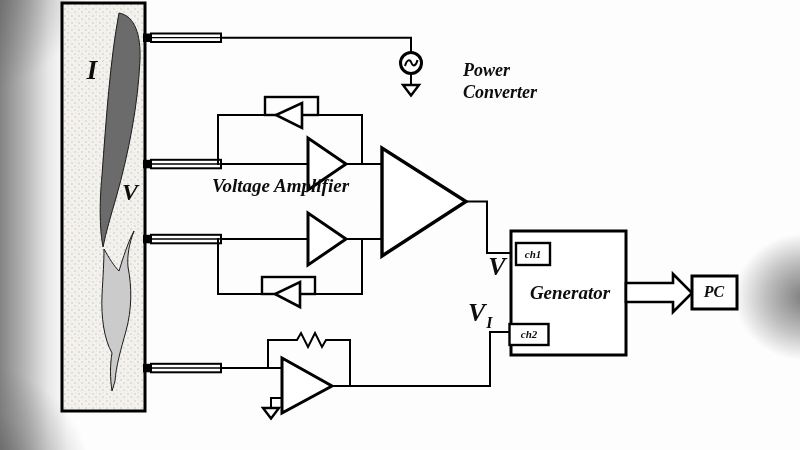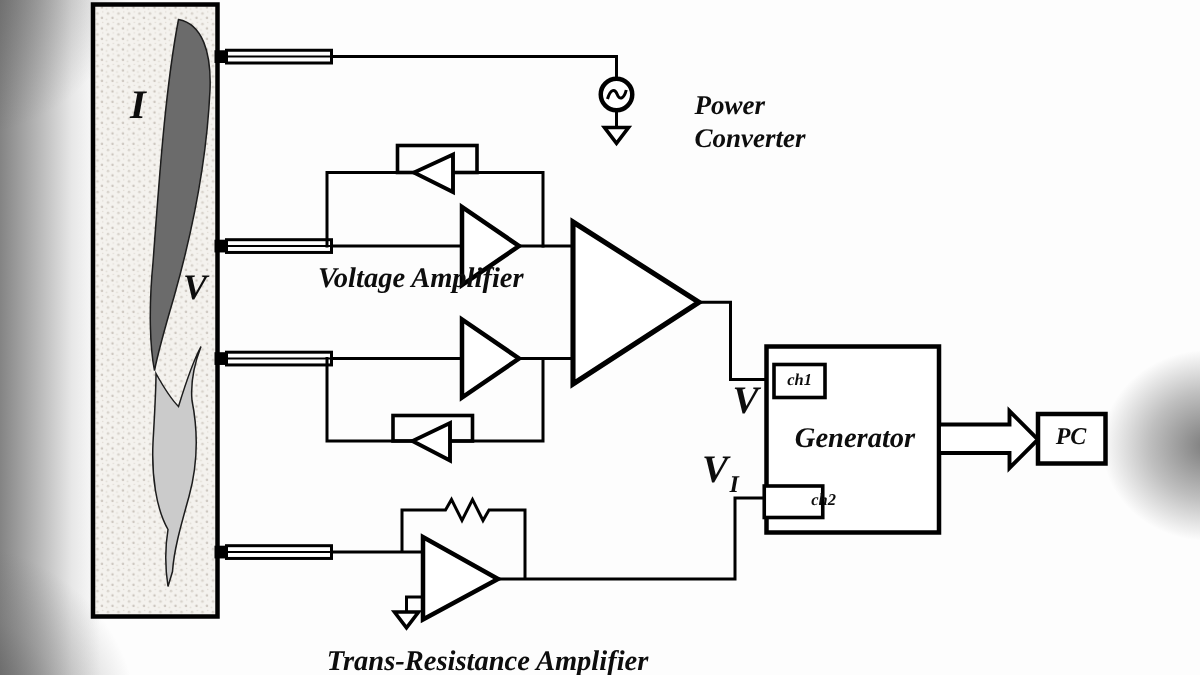--- a/index.html
+++ b/index.html
@@ -132,29 +132,28 @@
 
   <div class="lbl c" style="left:130px;top:192px;font-size:24px;">V</div>
 
   <div class="lbl cx two-line" style="left:500px;top:38px;font-size:18px;">
     <div>Power</div>
     <div>Converter</div>
   </div>
 
   <div class="lbl" style="left:212px;top:176px;font-size:19px;">Voltage Amplifier</div>
 
-  <div class="lbl c" style="left:325px;top:441px;font-size:19px;">Trans-Resistance Amplifier</div>
 
   <div class="lbl cx two-line" style="left:570px;top:261px;font-size:19px;">
     <div>Generator</div>
   </div>
 
   <div class="lbl c" style="left:533px;top:254px;font-size:11px;font-style:italic;">ch1</div>
 
-  <div class="lbl c" style="left:529px;top:334px;font-size:11px;margin-left:20px;">ch2</div>
+  <div class="lbl c" style="left:529px;top:334px;font-size:11px;">ch2</div>
 
   <div class="lbl c" style="left:497px;top:267px;font-size:26px;">V</div>
 
   <div class="lbl" style="left:468px;top:300px;font-size:26px;">
     <span>V</span><span class="sub">I</span>
   </div>
 
   <div class="lbl c" style="left:714px;top:292px;font-size:16px;">PC</div>
 
 </div>

